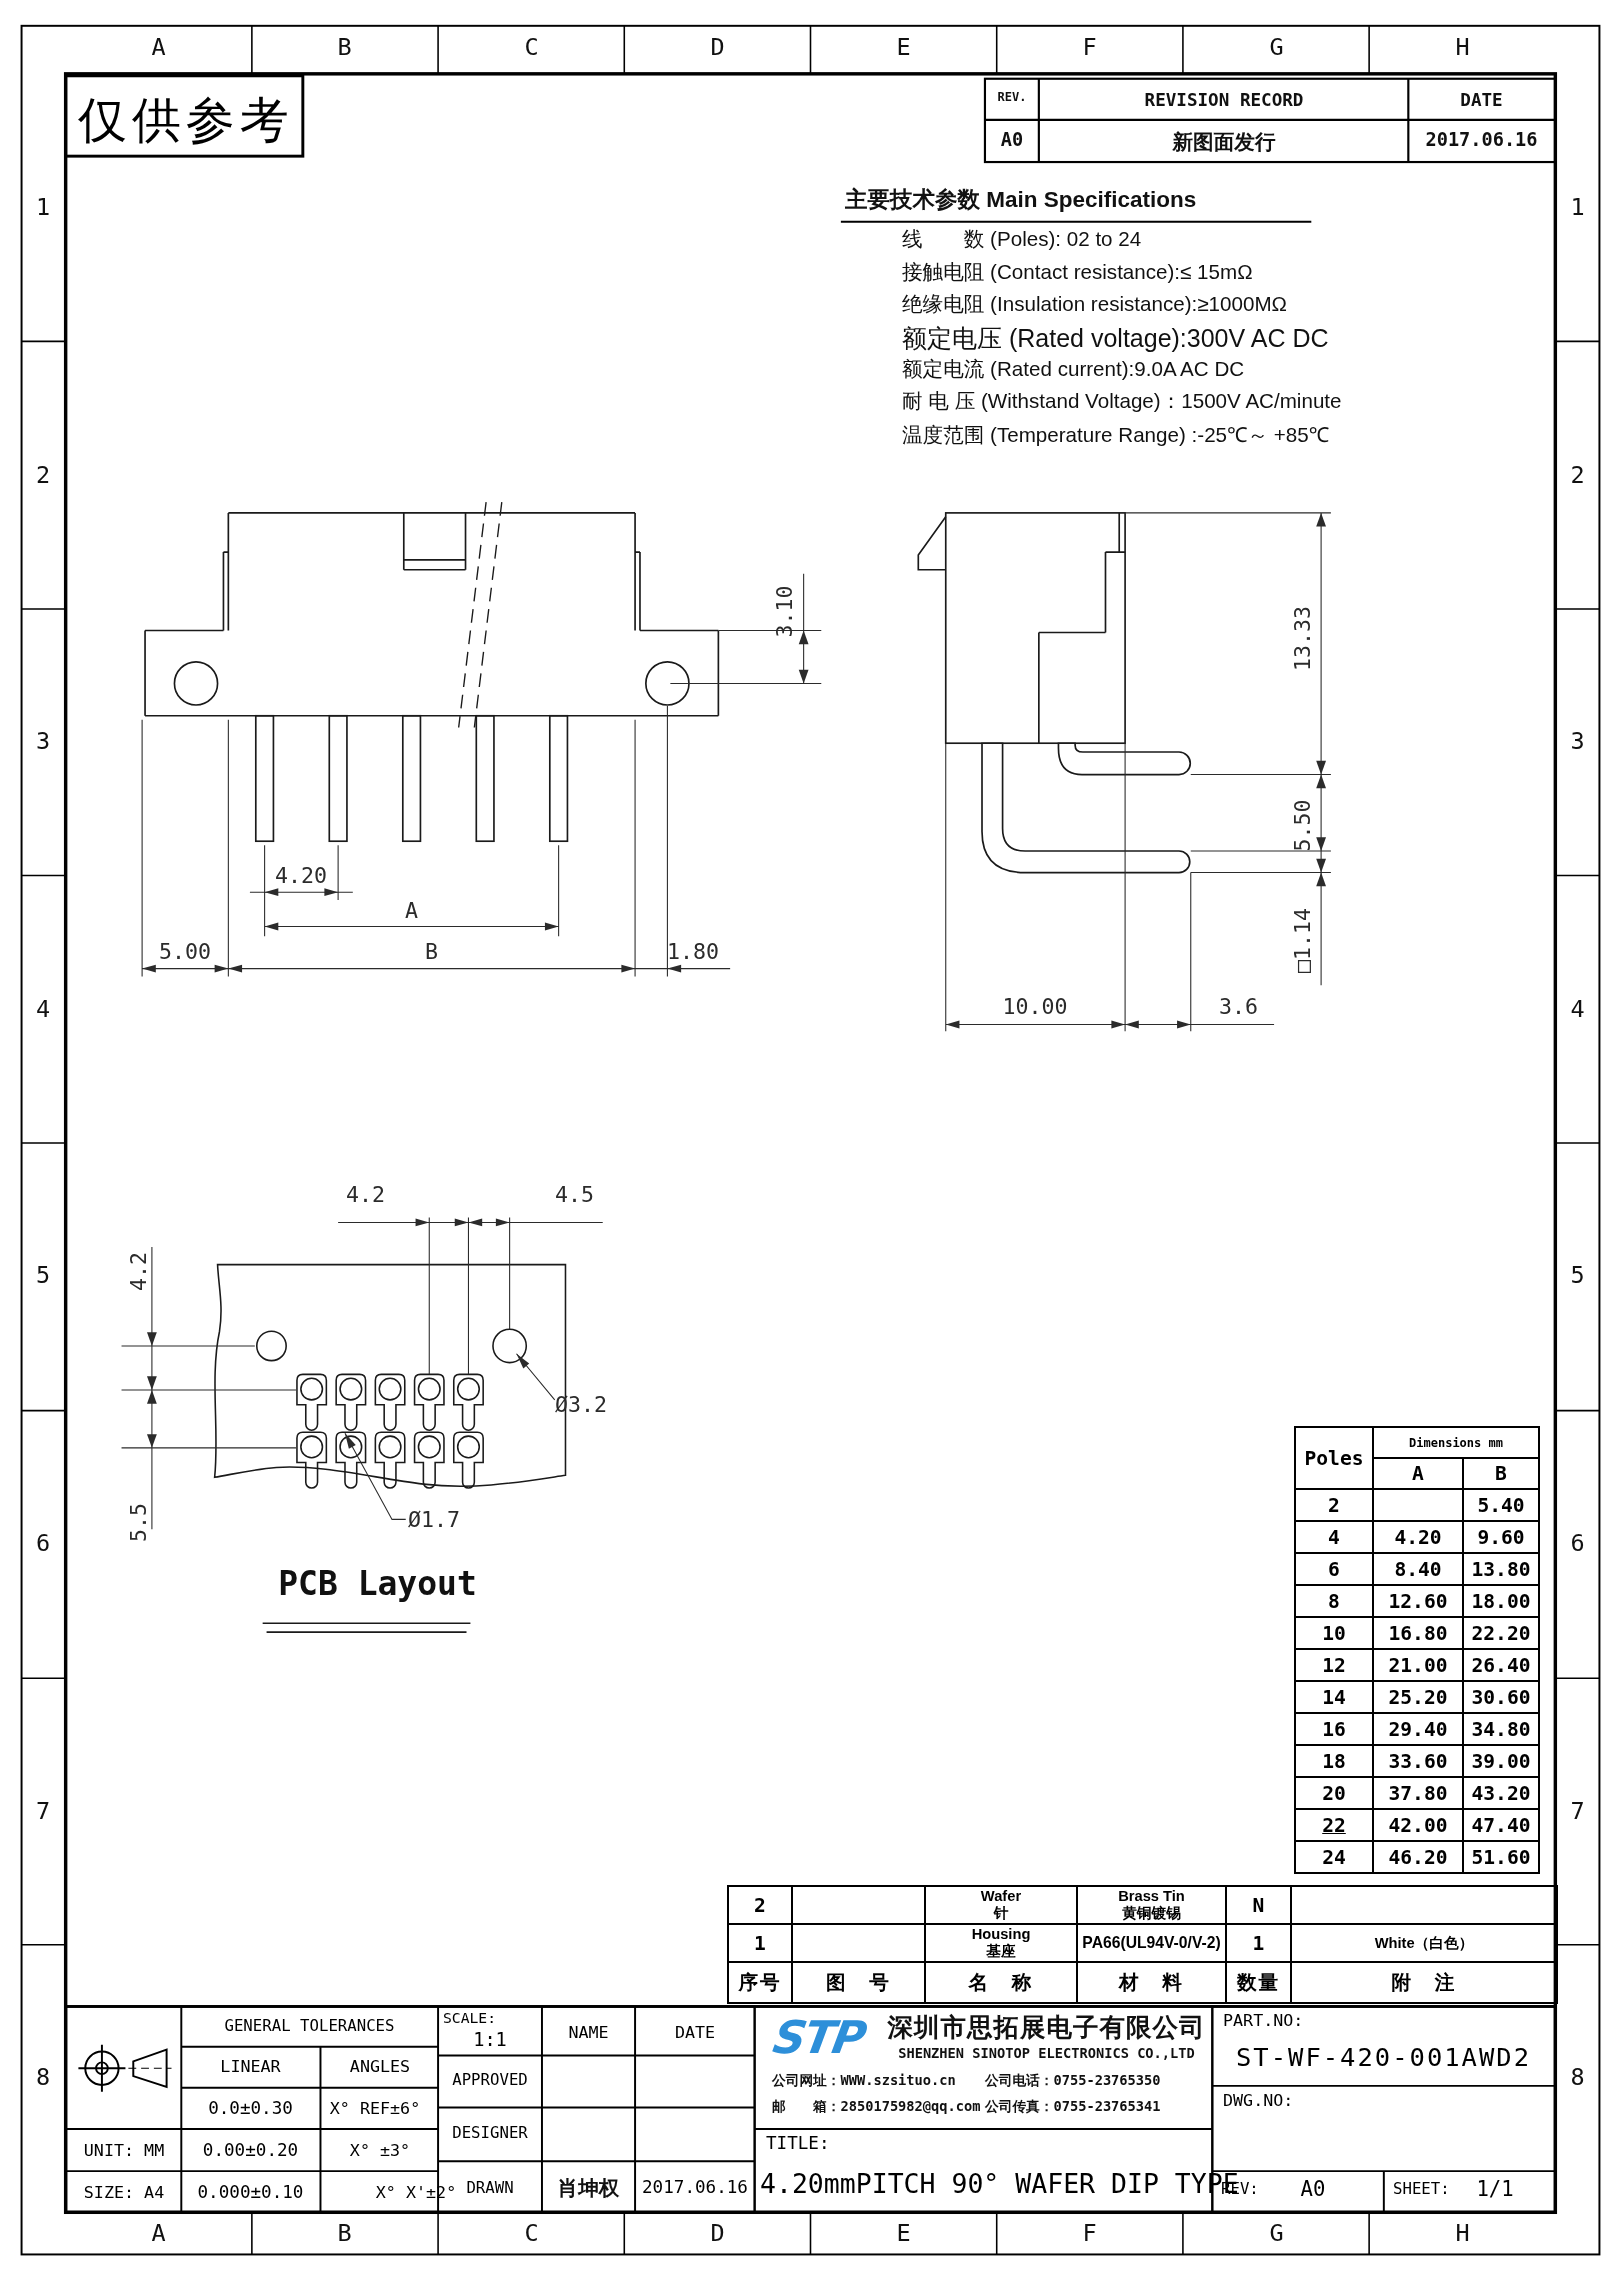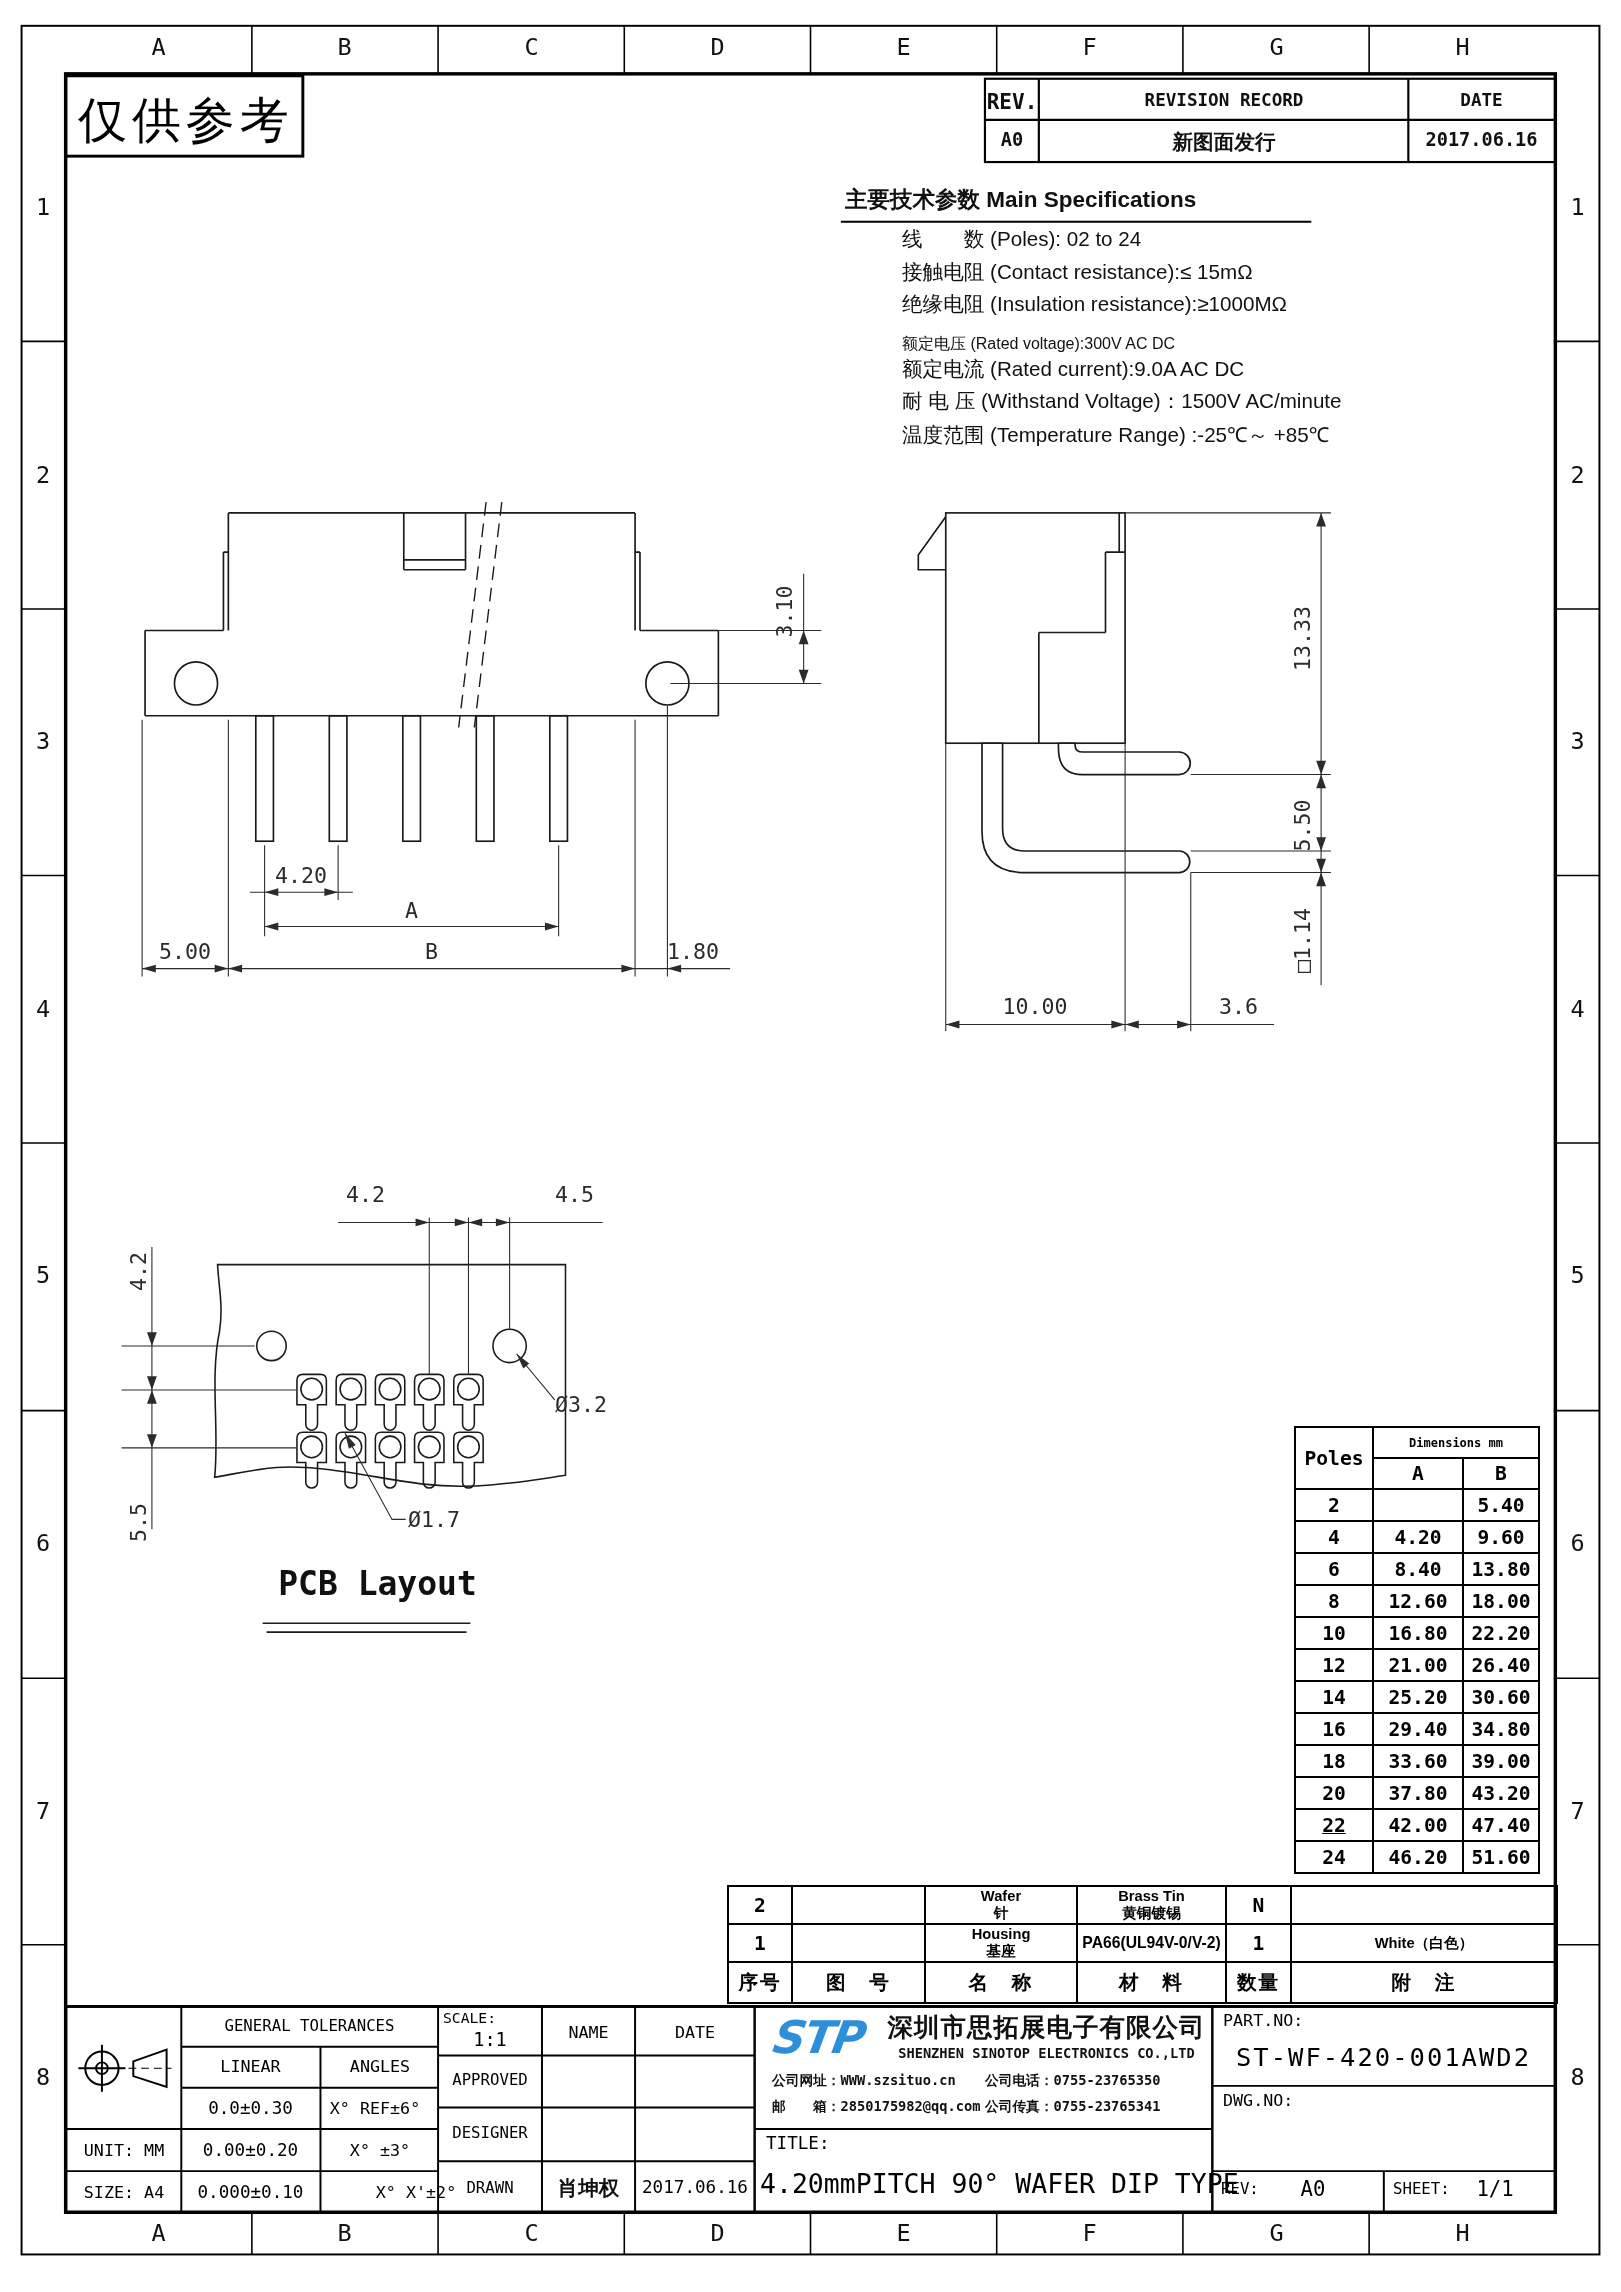--- a/index.html
+++ b/index.html
@@ -196,32 +196,32 @@
 <div class="grid" style="left:1558px;top:461px;">2</div>
 <div class="grid" style="left:1558px;top:727px;">3</div>
 <div class="grid" style="left:1558px;top:995px;">4</div>
 <div class="grid" style="left:1558px;top:1261px;">5</div>
 <div class="grid" style="left:1558px;top:1529px;">6</div>
 <div class="grid" style="left:1558px;top:1797px;">7</div>
 <div class="grid" style="left:1558px;top:2063px;">8</div>
 
 <div class="t stamp" style="left:78px;top:88px;width:216px;">仅供参考</div>
 
-<div class="t mono c" style="left:985px;top:90px;width:54px;font-size:21px;font-weight:bold;">REV.</div>
+<div class="t mono c" style="left:985px;top:90px;width:54px;font-size:12px;font-weight:bold;">REV.</div>
 <div class="t mono c" style="left:1039px;top:90px;width:370px;font-size:17.6px;font-weight:bold;">REVISION RECORD</div>
 <div class="t mono c" style="left:1408px;top:90px;width:147px;font-size:17.6px;font-weight:bold;">DATE</div>
 <div class="t mono c" style="left:985px;top:129px;width:54px;font-size:18.6px;font-weight:bold;">A0</div>
 <div class="t c" style="left:1039px;top:128px;width:370px;font-size:20.6px;font-weight:600;">新图面发行</div>
 <div class="t mono c" style="left:1408px;top:129px;width:147px;font-size:18.6px;font-weight:bold;">2017.06.16</div>
 
 <div class="t" style="left:845px;top:184px;font-size:22.5px;font-weight:600;">主要技术参数 Main Specifications</div>
 <div class="t" style="left:902px;top:225px;font-size:20.6px;">线　　数 (Poles): 02 to 24</div>
 <div class="t" style="left:902px;top:258px;font-size:20.6px;">接触电阻 (Contact resistance):≤ 15mΩ</div>
 <div class="t" style="left:902px;top:290px;font-size:20.6px;">绝缘电阻 (Insulation resistance):≥1000MΩ</div>
-<div class="t" style="left:902px;top:334px;font-size:16px;">额定电压 (Rated voltage):300V AC DC</div>
+<div class="t" style="left:902px;top:322px;font-size:25px;">额定电压 (Rated voltage):300V AC DC</div>
 <div class="t" style="left:902px;top:355px;font-size:20.6px;">额定电流 (Rated current):9.0A AC DC</div>
 <div class="t" style="left:902px;top:387px;font-size:20.6px;">耐 电 压 (Withstand Voltage)：1500V AC/minute</div>
 <div class="t" style="left:902px;top:420px;font-size:20.6px;">温度范围 (Temperature Range) :-25℃～ +85℃</div>
 
 <div class="dim rot" style="left:750px;top:599px;width:69px;">3.10</div>
 <div class="dim" style="left:257px;top:863px;width:88px;">4.20</div>
 <div class="dim" style="left:387px;top:898px;width:49px;">A</div>
 <div class="dim" style="left:141px;top:939px;width:88px;">5.00</div>
 <div class="dim" style="left:407px;top:939px;width:49px;">B</div>
 <div class="dim" style="left:649px;top:939px;width:88px;">1.80</div>

